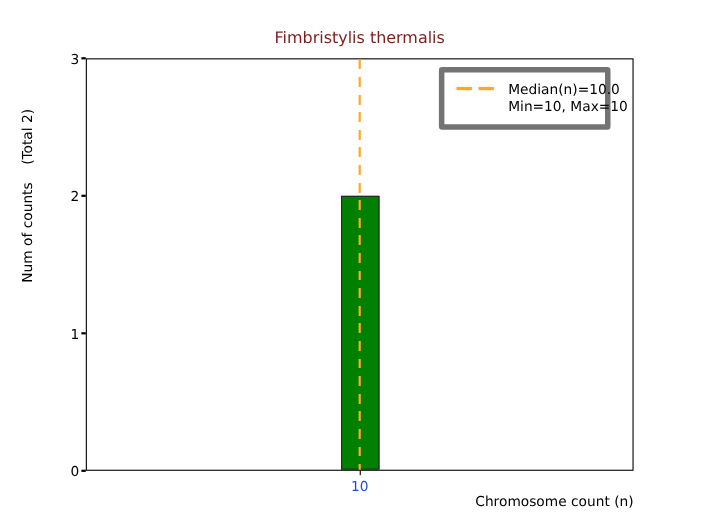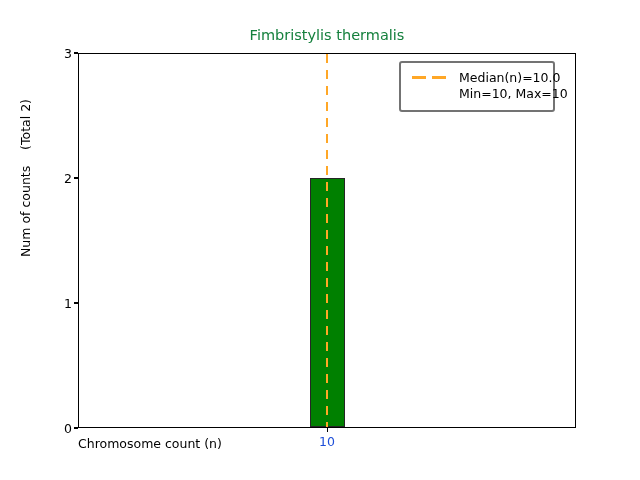--- a/index.html
+++ b/index.html
@@ -26,21 +26,21 @@
   }
 
   
   #chart-title {
     position: absolute;
     left: 78px;
     top: 27px;
     width: 498px;
     text-align: center;
     font-size: 14.5px;
-    color: #15803d;
+    color: #7f1d1d;
     white-space: nowrap;
   }
 
   
   #plot-area {
     position: absolute;
     left: 78px;
     top: 53px;
     width: 498px;
     height: 375px;
@@ -99,23 +99,23 @@
     top: 434px;
     width: 60px;
     margin-left: -30px;
     text-align: center;
     font-size: 12.5px;
     color: #1d4ed8;
   }
   #xlabel {
     position: absolute;
     left: 78px;
-    top: 436px;
+    top: 448px;
     width: 498px;
-    text-align: left;
+    text-align: right;
     font-size: 12.5px;
     color: #000000;
   }
 
   
   #bars-layer, #median-layer {
     position: absolute;
     left: 0;
     top: 0;
     width: 640px;
@@ -134,21 +134,21 @@
     width: 2.6px;
   }
 
   
   #legend {
     position: absolute;
     left: 399px;
     top: 61px;
     width: 156px;
     box-sizing: border-box;
-    border: 2px solid #737373;
+    border: 5px solid #737373;
     border-radius: 3px;
     background: #ffffff;
     padding: 7px 9px 8px 9px;
   }
   .legend-row {
     display: flex;
     align-items: flex-start;
   }
   .legend-sample {
     width: 40px;

